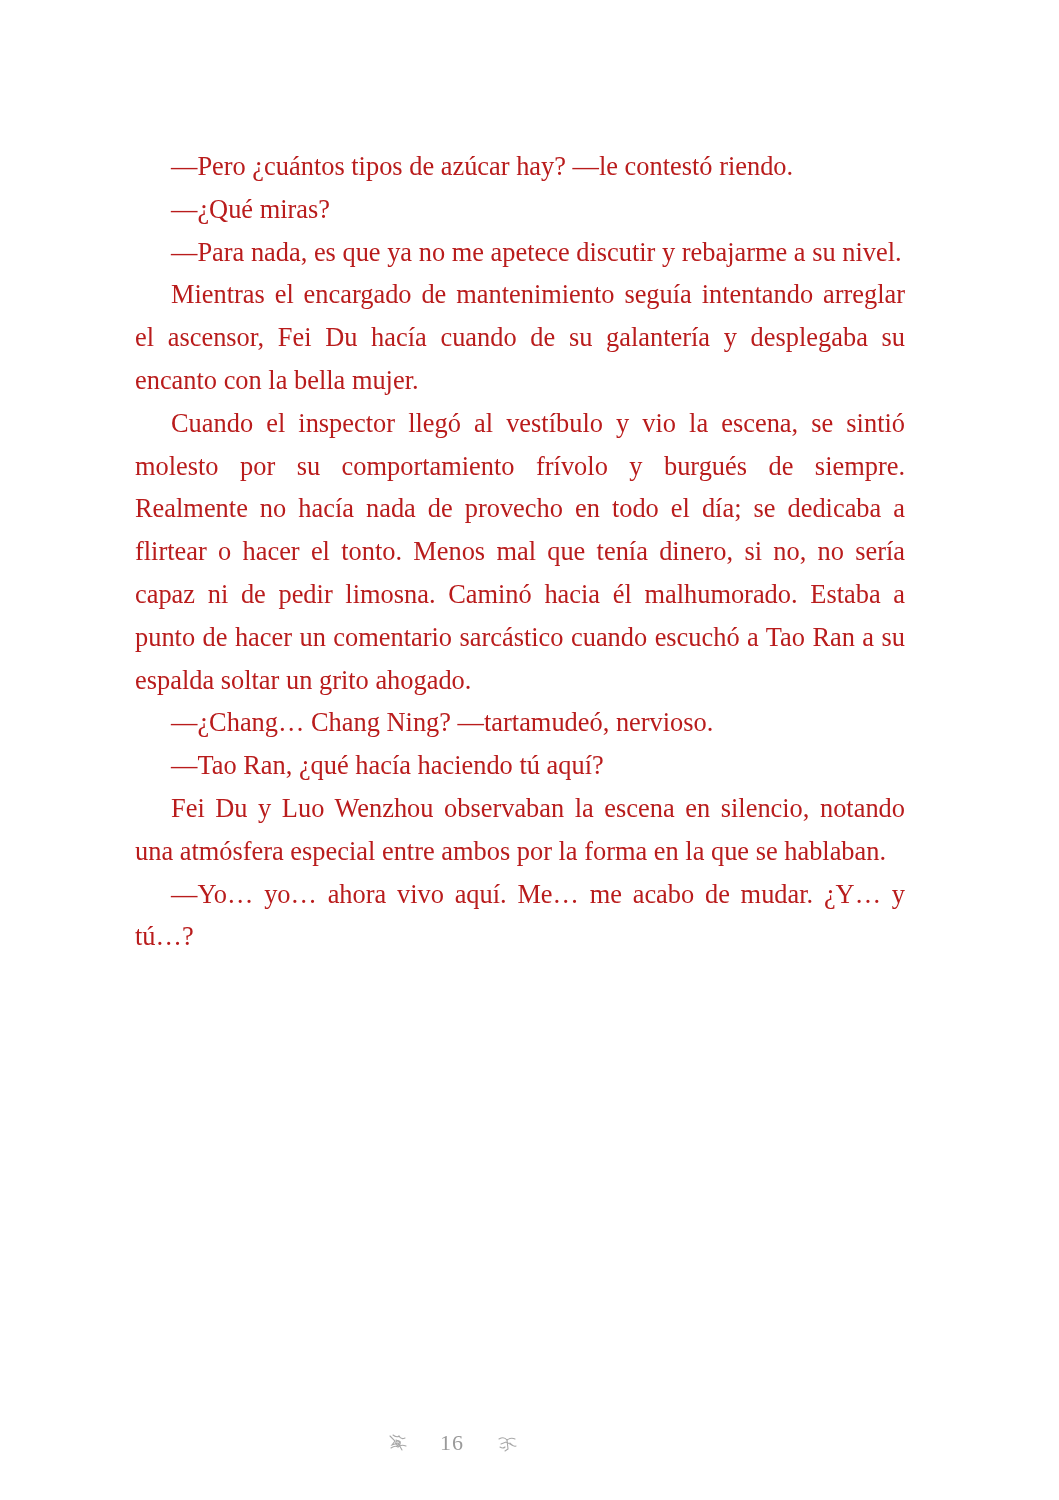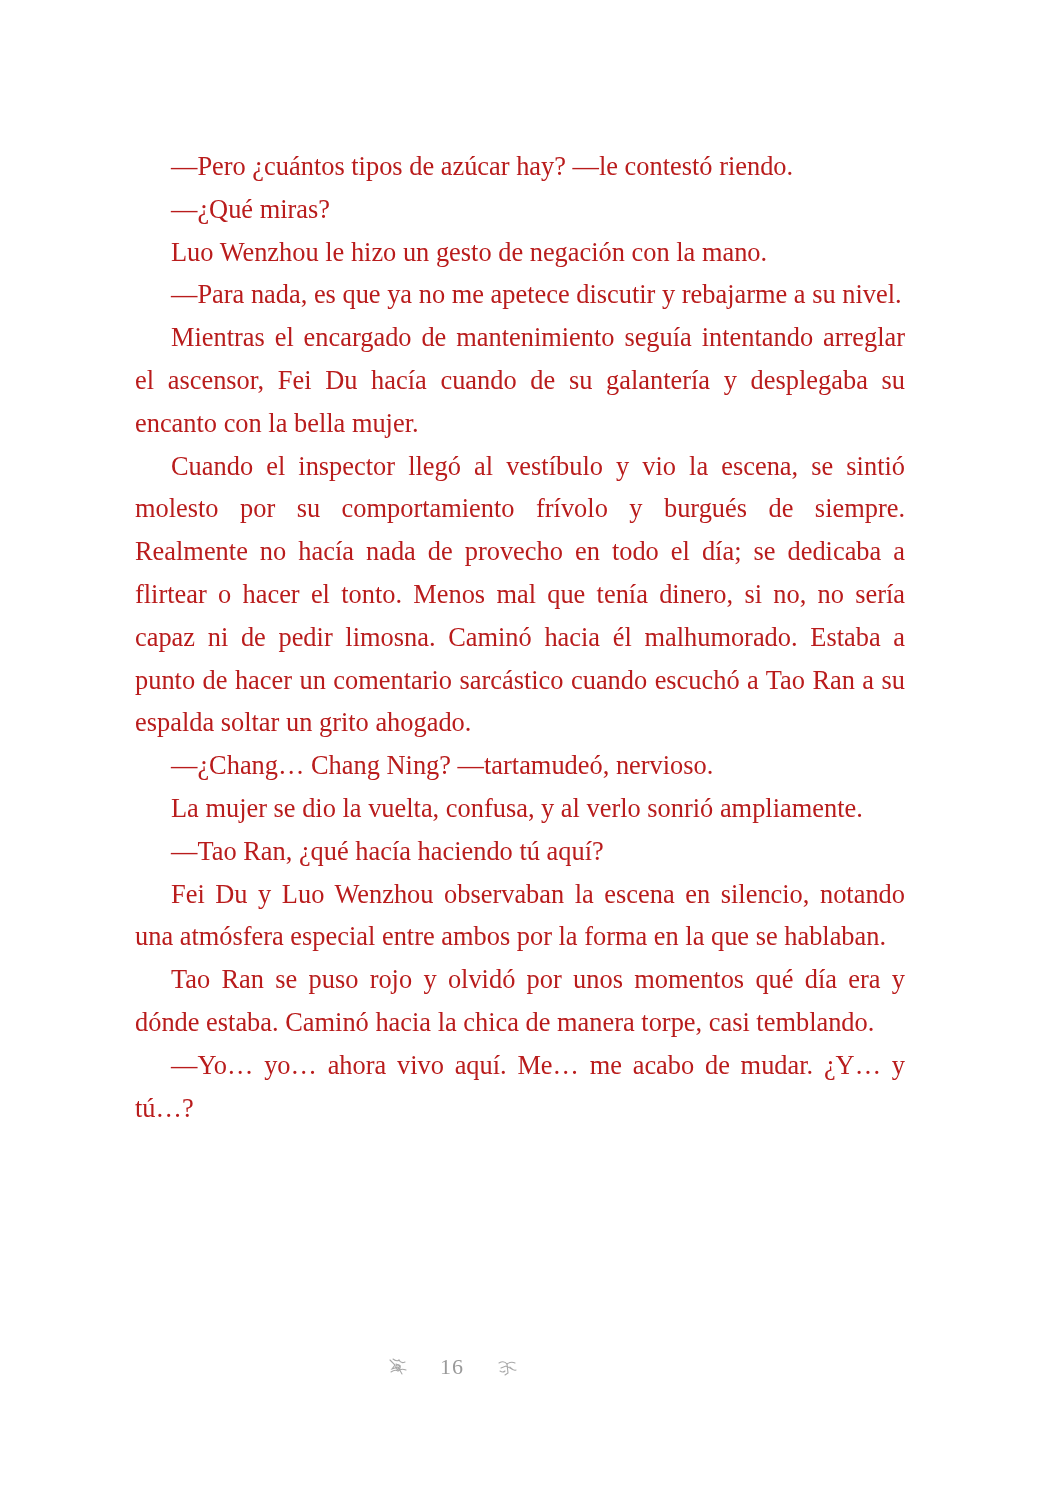--- a/index.html
+++ b/index.html
@@ -28,21 +28,21 @@
     .para {
       margin: 0;
       text-indent: 36px;
       text-align: justify;
       text-align-last: left;
     }
     .footer {
       position: absolute;
       left: 0;
       width: 904px;
-      top: 1352px;
+      top: 1428px;
       text-align: center;
       font-family: "Liberation Serif", "DejaVu Serif", serif;
       font-size: 22px;
       color: #9a9a9a;
     }
     .footer span {
       display: inline-block;
       vertical-align: middle;
     }
     .ornament {
@@ -53,29 +53,26 @@
     .page-number {
       letter-spacing: 1px;
     }
   </style>
 </head>
 <body>
 
 <div class="page">
   <p class="para">—Pero ¿cuántos tipos de azúcar hay? —le contestó riendo.</p>
   <p class="para">—¿Qué miras?</p>
-  <p class="para">Luo Wenzhou le hizo un gesto de negación con la mano.</p>
   <p class="para">—Para nada, es que ya no me apetece discutir y rebajarme a su nivel.</p>
   <p class="para">Mientras el encargado de mantenimiento seguía intentando arreglar el ascensor, Fei Du hacía cuando de su galantería y desple­gaba su encanto con la bella mujer.</p>
   <p class="para">Cuando el inspector llegó al vestíbulo y vio la escena, se sintió molesto por su comportamiento frívolo y burgués de siempre. Realmente no hacía nada de provecho en todo el día; se dedicaba a flirtear o hacer el tonto. Menos mal que tenía dinero, si no, no sería capaz ni de pedir limosna. Caminó hacia él malhumorado. Estaba a punto de hacer un comentario sarcástico cuando escuchó a Tao Ran a su espalda soltar un grito ahogado.</p>
   <p class="para">—¿Chang… Chang Ning? —tartamudeó, nervioso.</p>
-  <p class="para">La mujer se dio la vuelta, confusa, y al verlo sonrió ampliamente.</p>
   <p class="para">—Tao Ran, ¿qué hacía haciendo tú aquí?</p>
   <p class="para">Fei Du y Luo Wenzhou observaban la escena en silencio, notan­do una atmósfera especial entre ambos por la forma en la que se hablaban.</p>
-  <p class="para">Tao Ran se puso rojo y olvidó por unos momentos qué día era y dónde estaba. Caminó hacia la chica de manera torpe, casi temblando.</p>
   <p class="para">—Yo… yo… ahora vivo aquí. Me… me acabo de mudar. ¿Y… y tú…?</p>
 </div>
 
 <div class="footer">
   <span class="ornament">
     <svg width="22" height="22" viewBox="0 0 22 22">
       <g stroke="#a8a8a8" stroke-width="1.1" fill="none" stroke-linecap="round">
         <path d="M3 4 L8 9 L5 13 L11 11 L15 18"></path>
         <path d="M6 3 Q10 6 12 4 Q14 8 18 6"></path>
         <path d="M4 16 Q8 13 11 15 Q14 12 19 14"></path>

